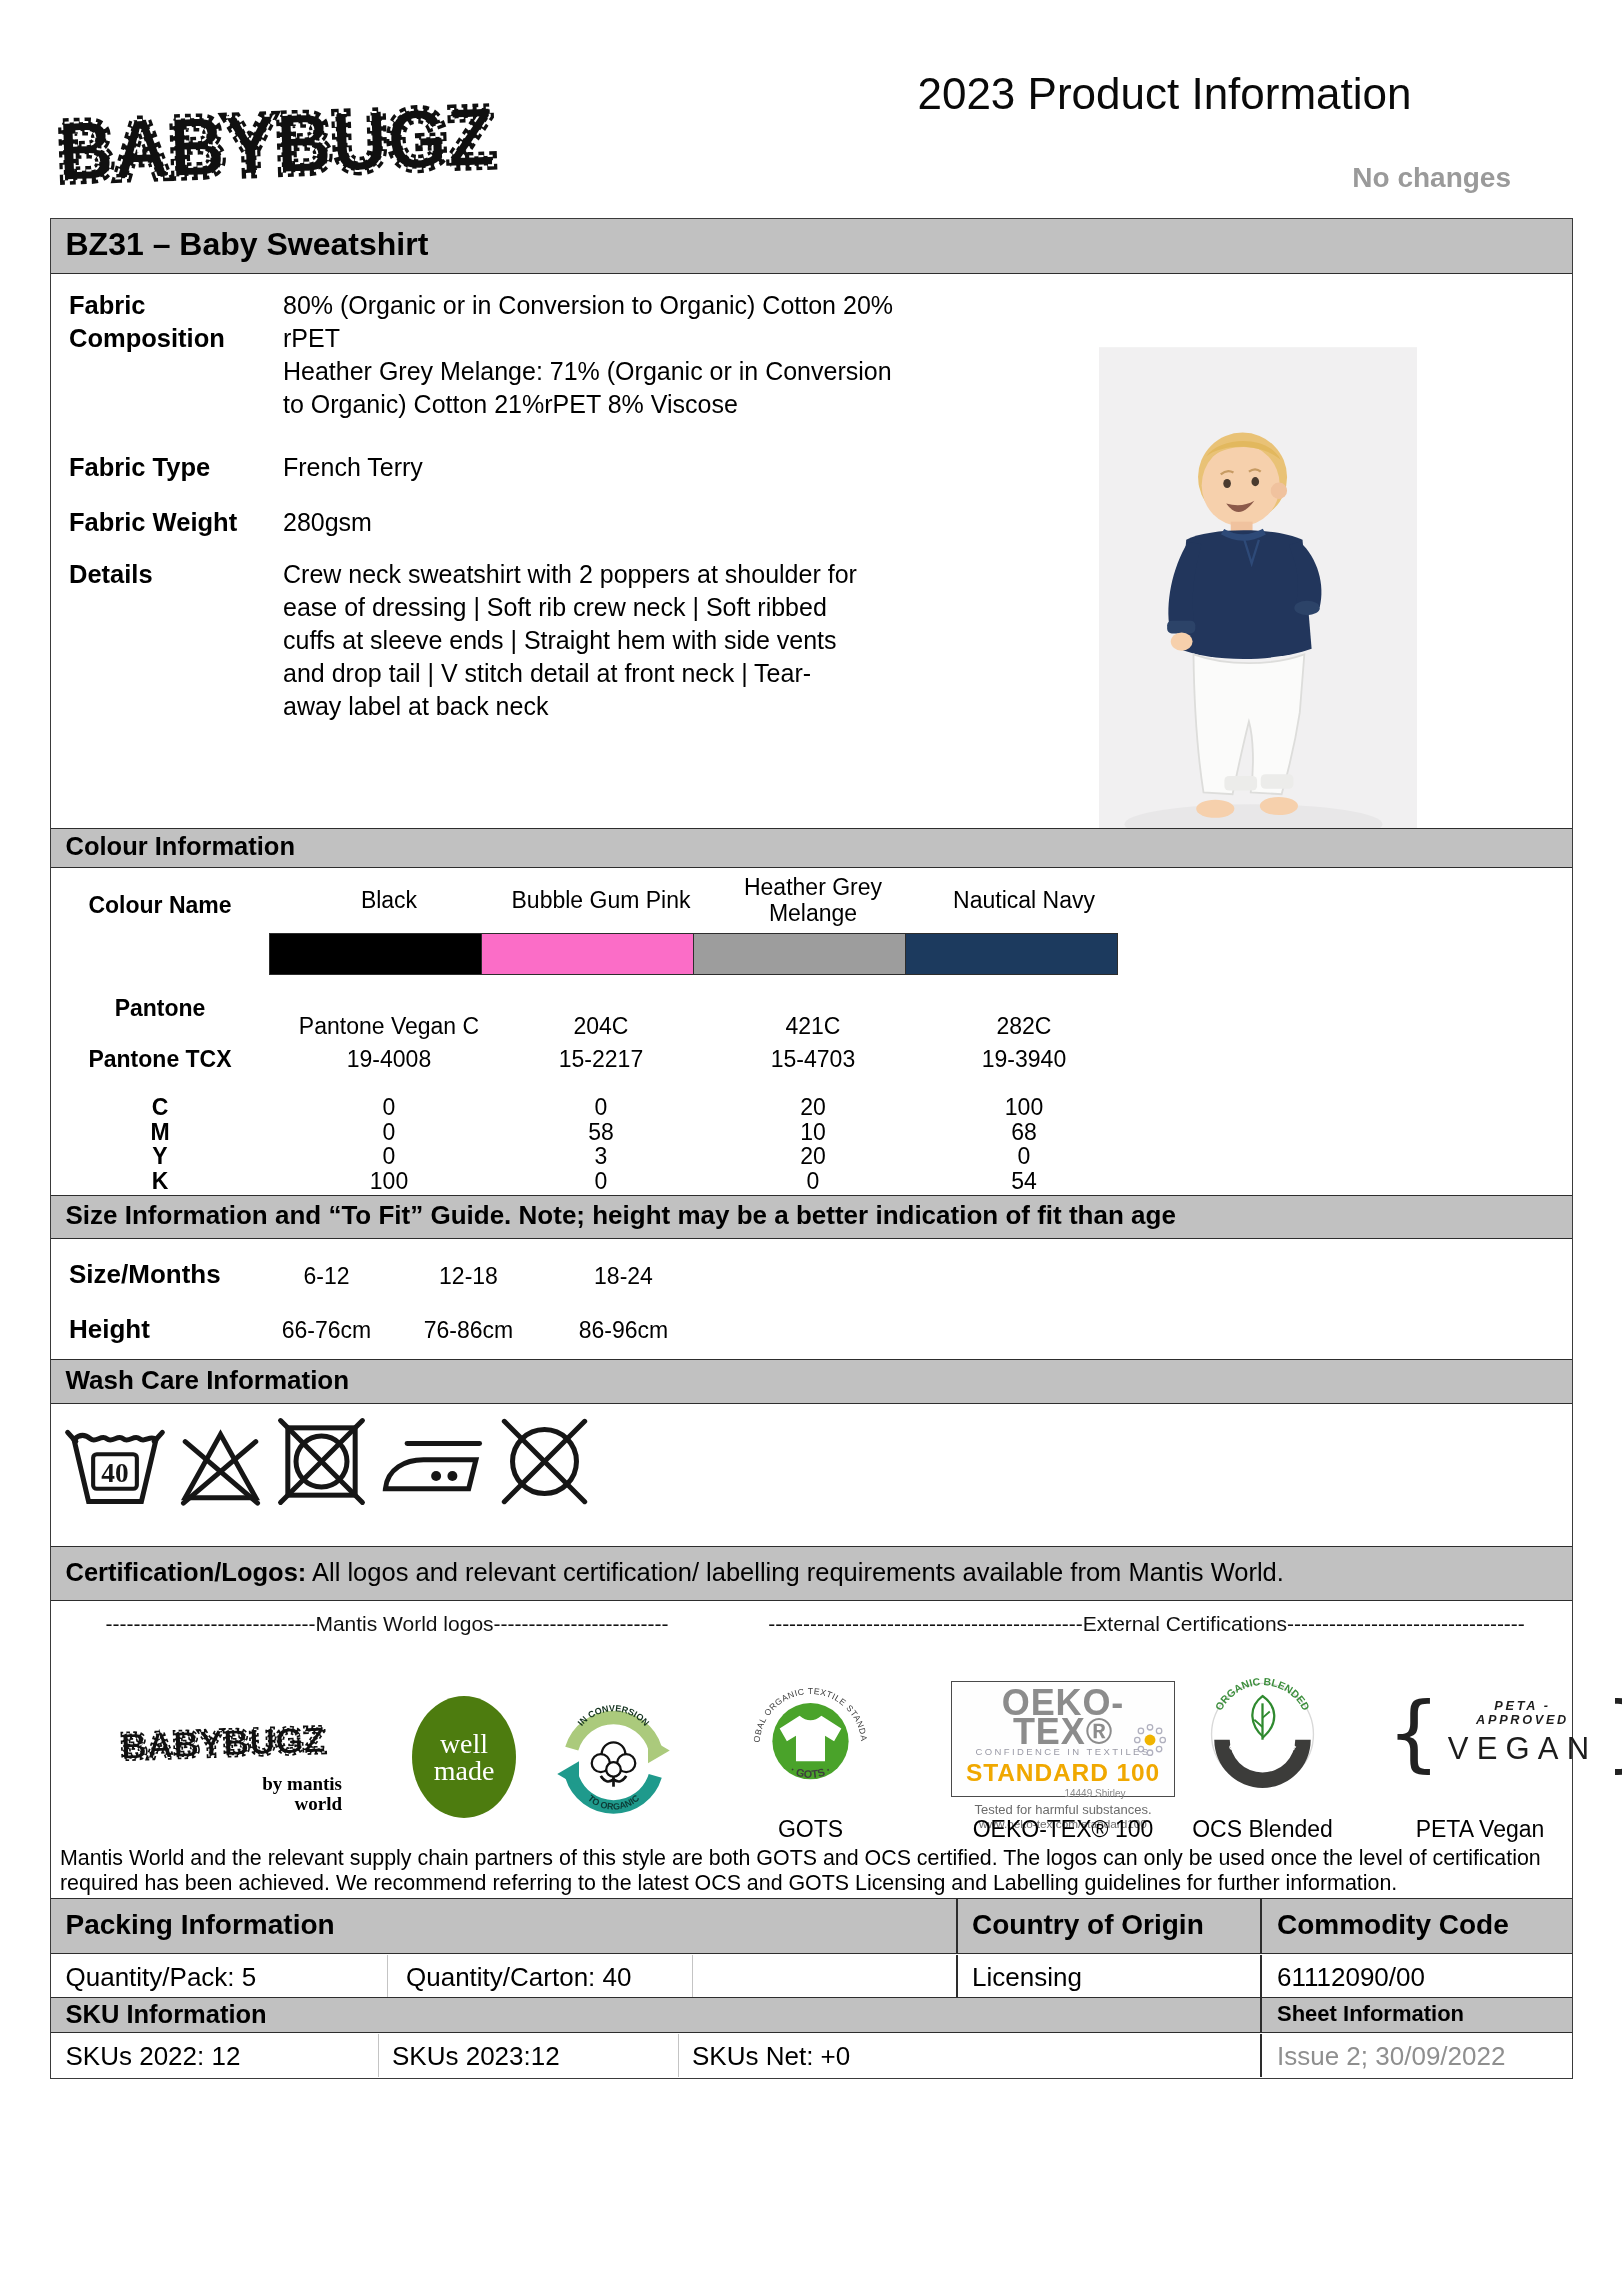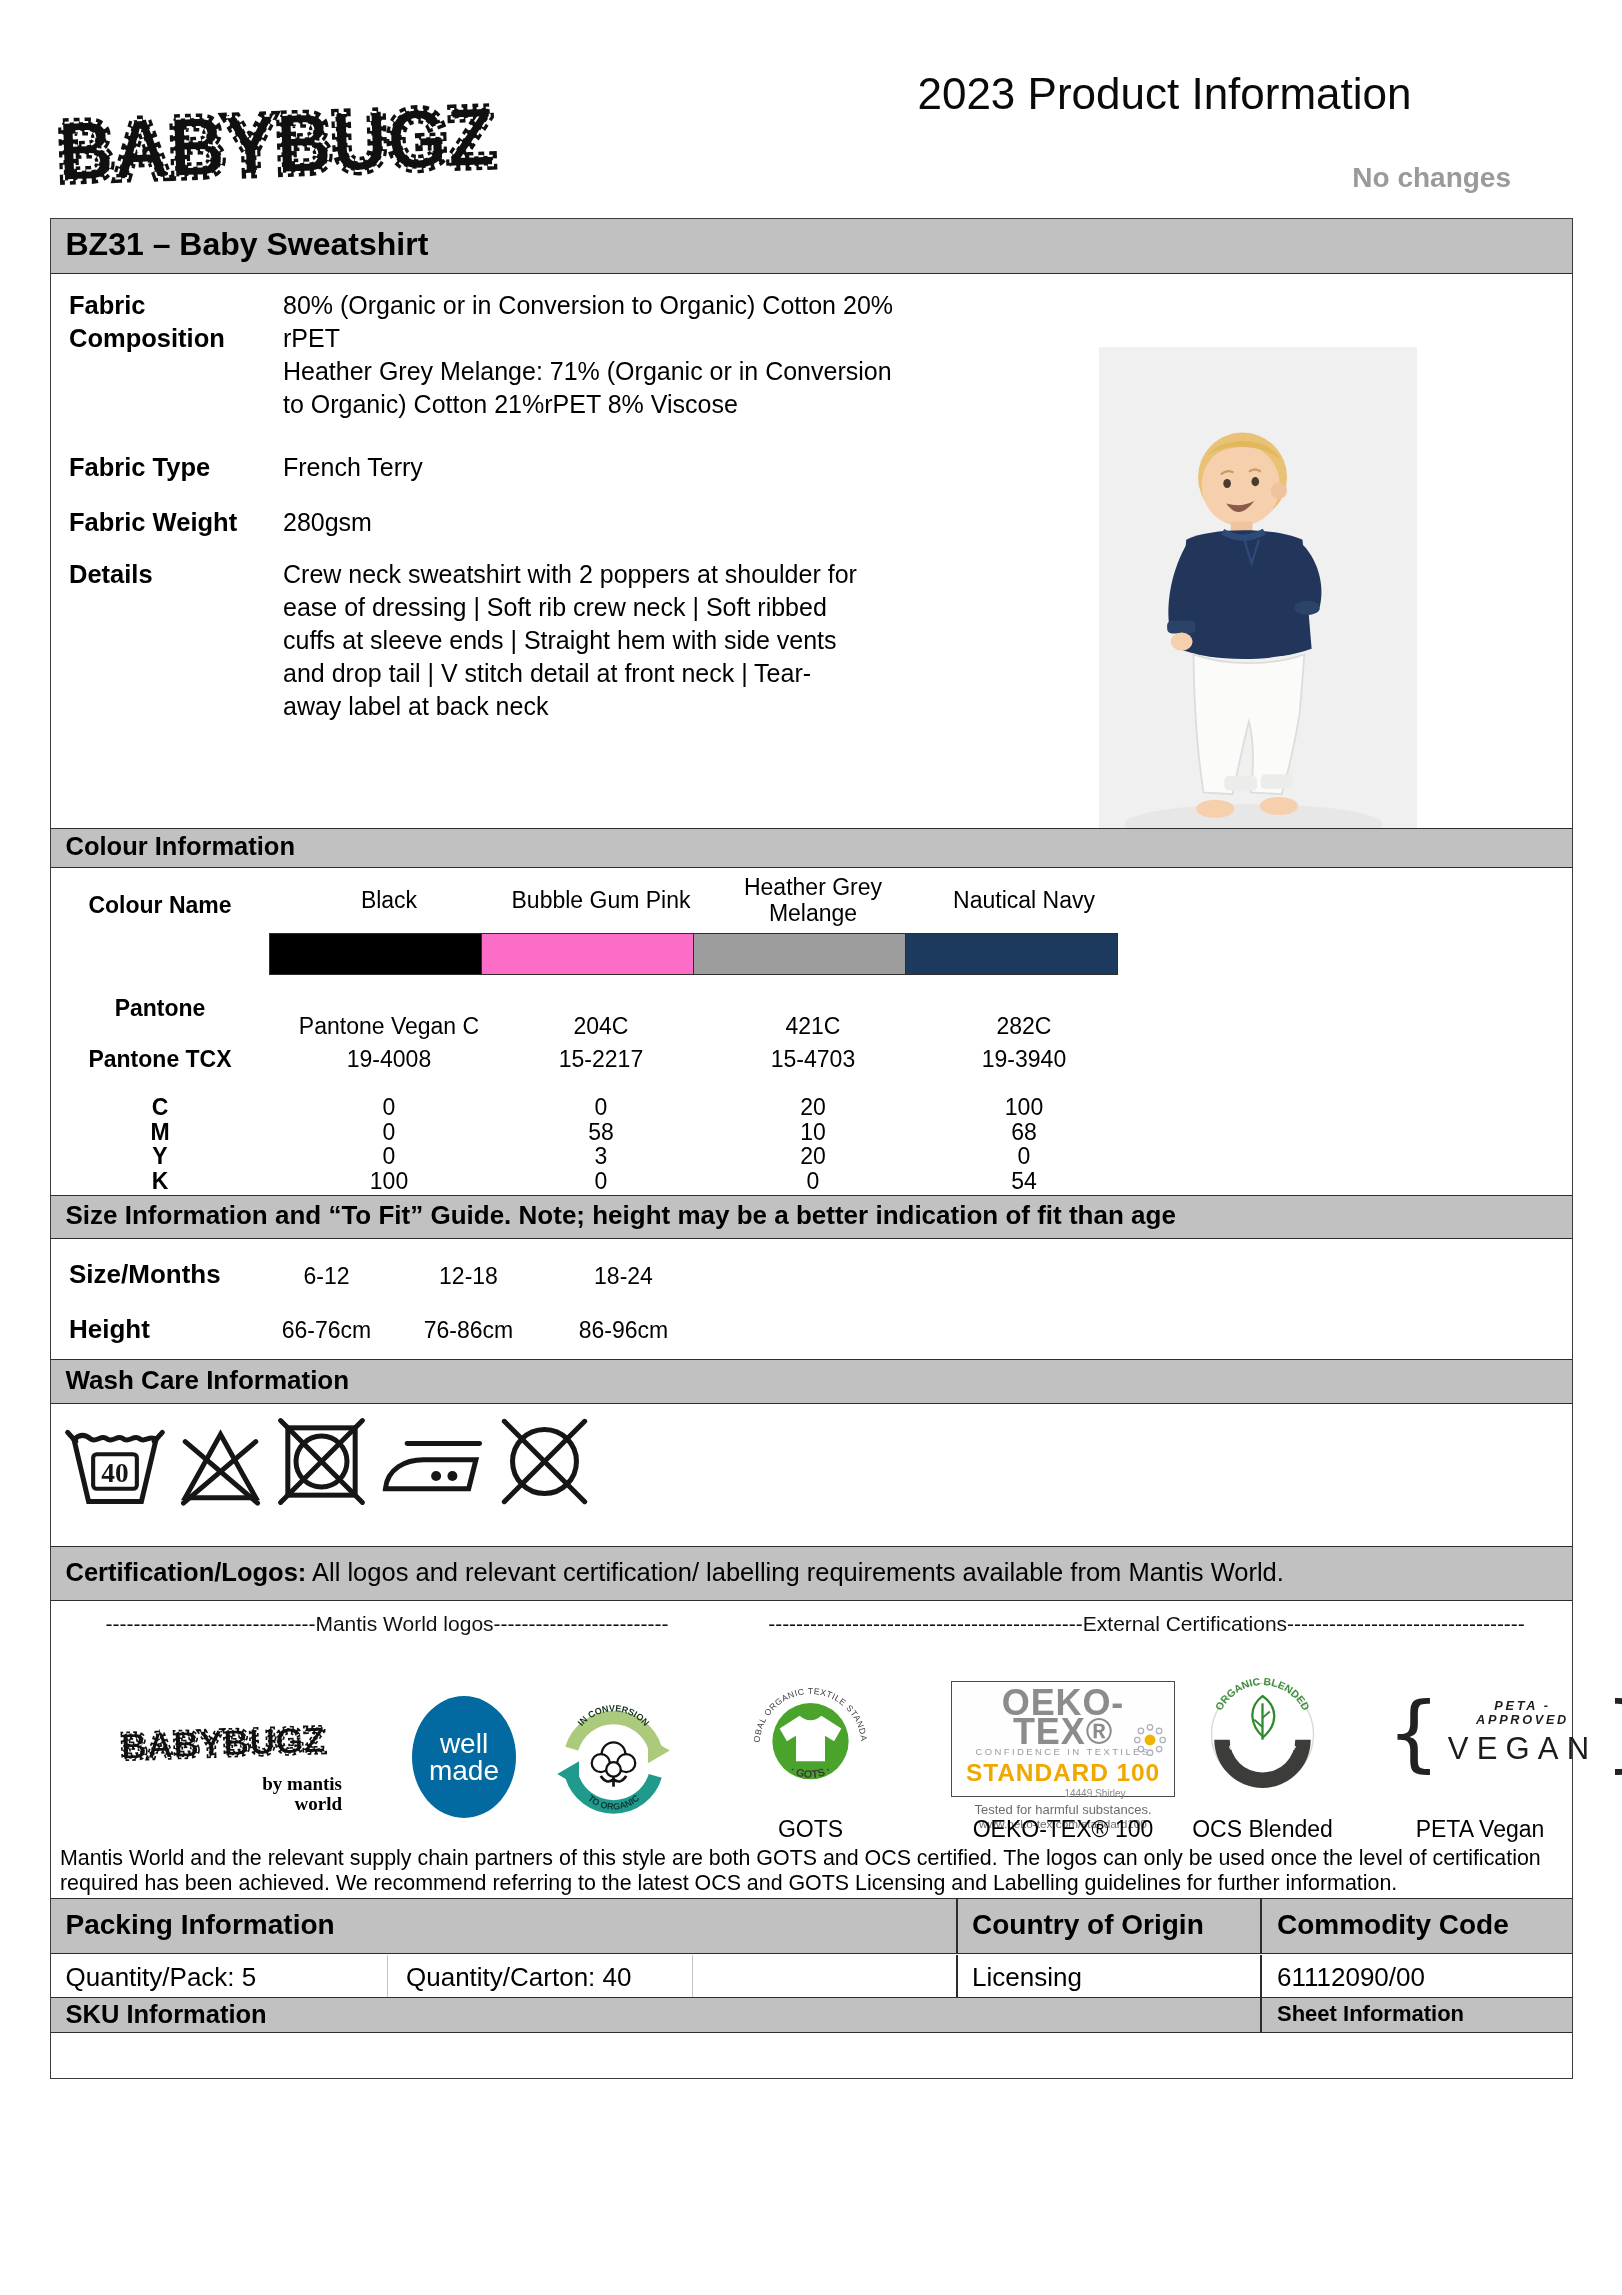--- a/index.html
+++ b/index.html
@@ -47,21 +47,21 @@
   .vline-faint{position:absolute;top:0;bottom:0;width:0.9px;background:#c4c4c4;}
   
   #oeko-box{position:absolute;border:1.8px solid #4a4a4a;background:#fefefe;box-sizing:border-box;text-align:center;padding-top:5.5px;}
   #oeko-brand{font-size:36px;font-weight:bold;color:#8c8c8c;letter-spacing:0.9px;line-height:29px;}
   #oeko-tagline{font-size:9.5px;color:#9a9aa6;letter-spacing:2.4px;line-height:12.7px;}
   #oeko-standard{font-size:24.5px;font-weight:bold;color:#f0a800;letter-spacing:0.9px;line-height:29px;}
   #oeko-cert{font-size:10px;color:#8a8a8a;line-height:14.5px;padding-left:64px;}
   #oeko-tested{font-size:13px;color:#6b6b6b;line-height:15.5px;}
   #oeko-url{font-size:11.8px;color:#6b6b6b;line-height:14.5px;}
   
-  #wellmade{position:absolute;border-radius:50%;background:#0369a1;color:#fff;display:flex;flex-direction:column;align-items:center;justify-content:center;font-family:Liberation Sans, sans-serif;}
+  #wellmade{position:absolute;border-radius:50%;background:#4d7c0f;color:#fff;display:flex;flex-direction:column;align-items:center;justify-content:center;font-family:Liberation Serif, serif;}
   #wellmade span{display:block;font-size:28px;line-height:27px;}
   
   #peta{position:absolute;display:flex;align-items:center;}
   .peta-brace{font-family:"DejaVu Sans",sans-serif;font-size:84px;font-weight:400;line-height:73px;color:#222;}
   #peta-center{text-align:center;padding:0 7.3px;}
   #peta-line1{font-size:12.7px;font-weight:bold;letter-spacing:2.7px;font-style:italic;color:#1c1c1c;}
   #peta-line2{font-size:31px;letter-spacing:8.2px;color:#1c1c1c;margin-top:3.6px;}
   
   #bb-sub{position:absolute;font-family:"Liberation Serif","DejaVu Serif",serif;font-weight:bold;font-size:19px;line-height:20px;text-align:right;white-space:pre-line;}
 </style>
@@ -366,14 +366,23 @@
     <span class="pcell" style="left:14.5px;top:7.3px;">Quantity/Pack: 5</span>
     <span class="pcell" style="left:355px;top:7.3px;">Quantity/Carton: 40</span>
     <span class="pcell" style="left:921px;top:7.3px;">Licensing</span>
     <span class="pcell" style="left:1226px;top:7.3px;">61112090/00</span>
   </div>
   <div class="bar" style="top:1778px;height:36px;font-size:25.5px;line-height:32px;">
     <span class="vline" style="left:1209px;"></span>
     <span class="pcell phead" style="left:14.5px;top:0;font-size:25.5px;">SKU Information</span>
     <span class="pcell phead" style="left:1226px;top:0;font-size:22px;">Sheet Information</span>
   </div>
+  <div class="sect" style="top:1815px;height:43px;">
+    <span class="vline-faint" style="left:327px;"></span>
+    <span class="vline-faint" style="left:627px;"></span>
+    <span class="vline" style="left:1209px;"></span>
+    <span class="pcell" style="left:14.5px;top:7.3px;">SKUs 2022: 12</span>
+    <span class="pcell" style="left:341px;top:7.3px;">SKUs 2023:12</span>
+    <span class="pcell" style="left:641px;top:7.3px;">SKUs Net: +0</span>
+    <span class="pcell" style="left:1226px;top:7.3px;color:#8f8f8f;">Issue 2; 30/09/2022</span>
+  </div>
 </div>
 
 
 </body></html>

